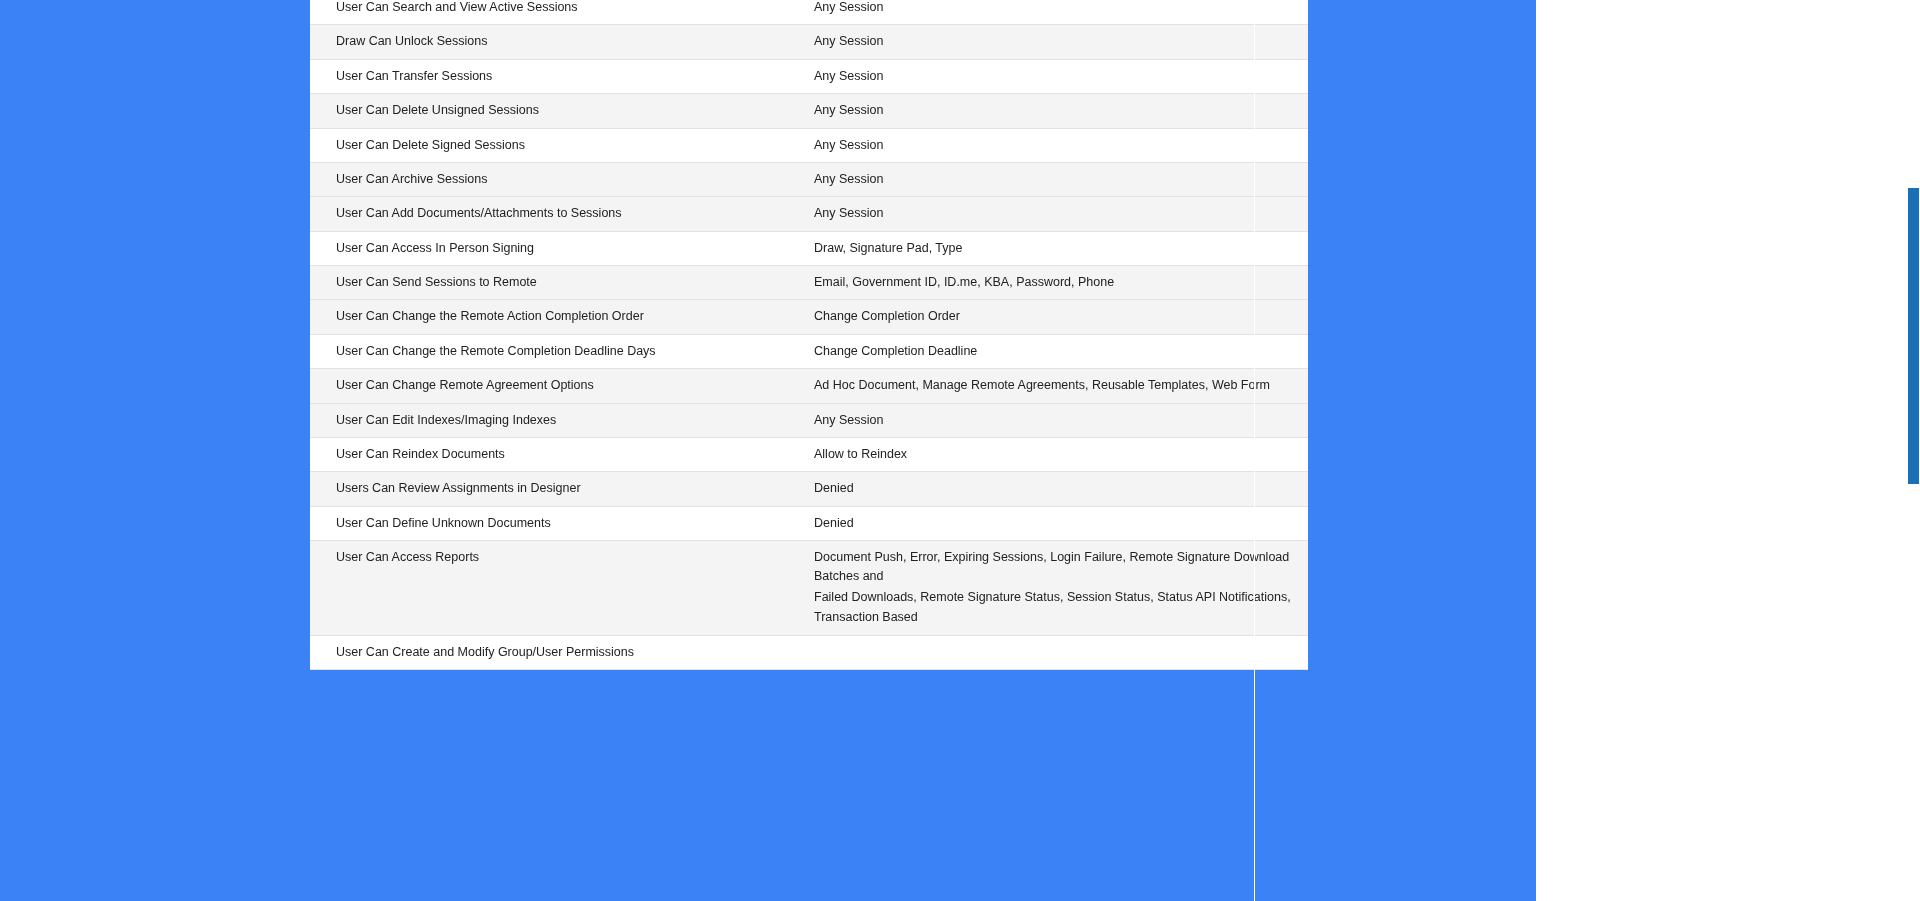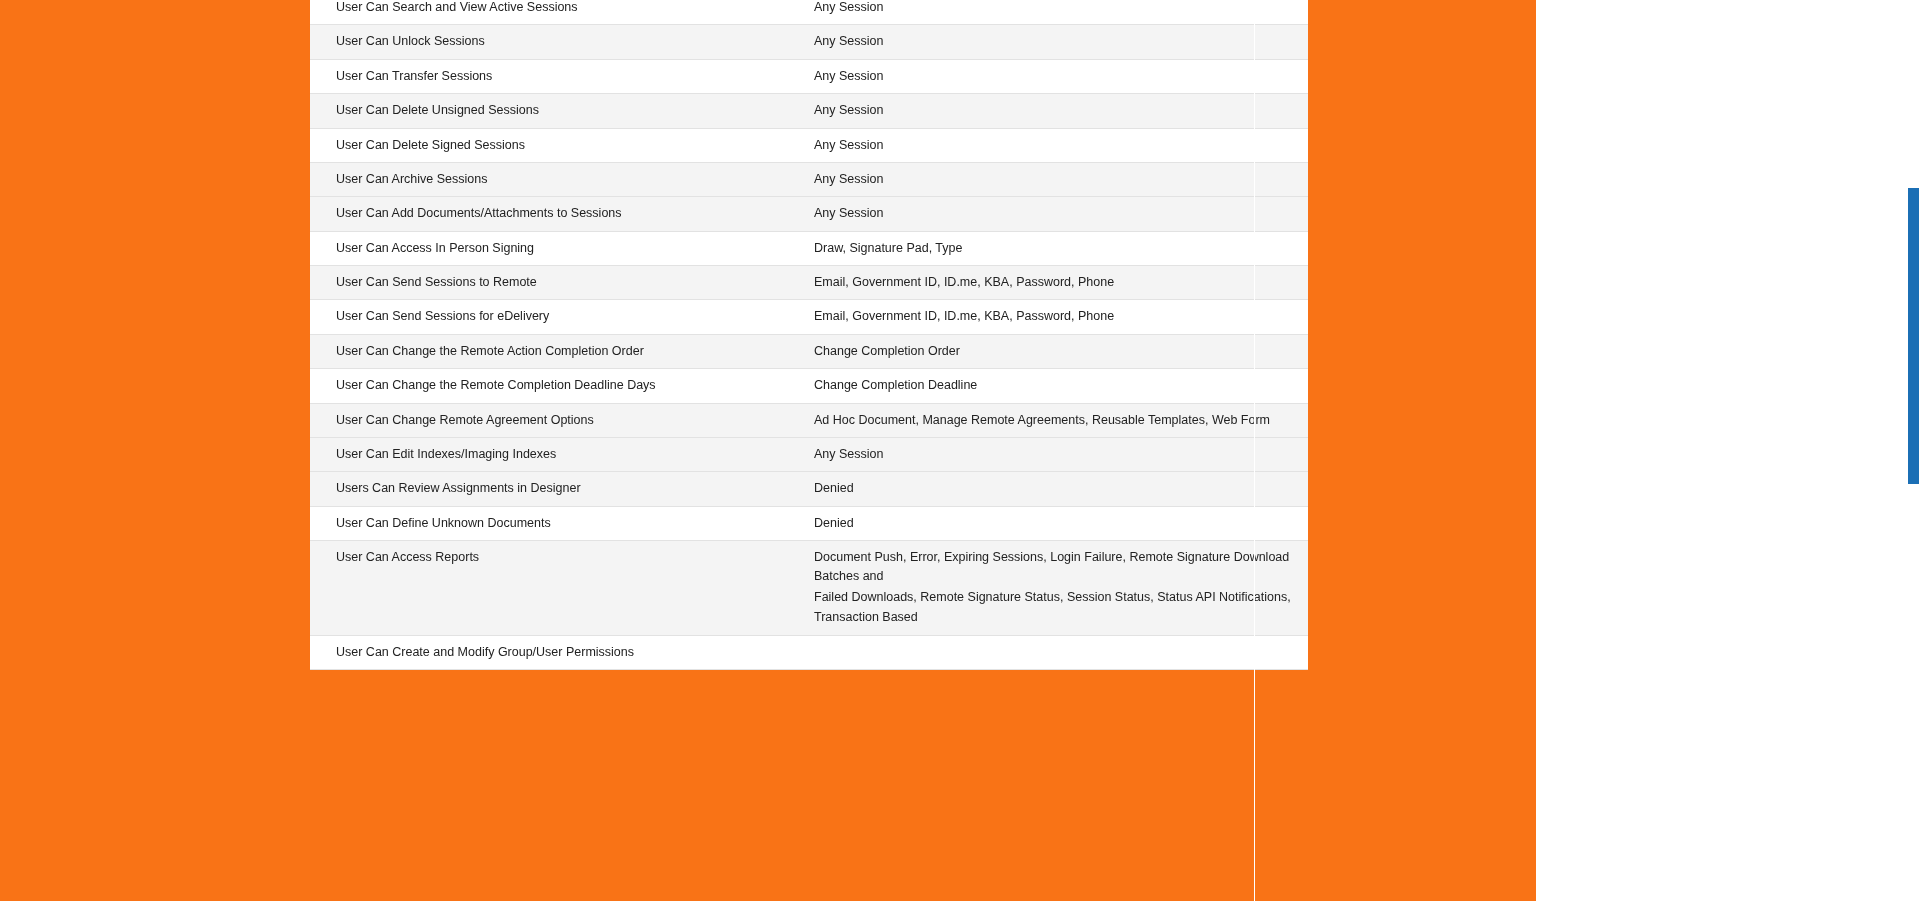--- a/index.html
+++ b/index.html
@@ -19,21 +19,21 @@
     background: #ffffff;
   }
 
   
   .doc-area {
     position: absolute;
     left: 0;
     top: 0;
     width: 1536px;
     height: 901px;
-    background: #f97316;
+    background: #3b82f6;
     overflow: hidden;
   }
 
   .perm-table {
     position: absolute;
     left: 310px;
     top: -10px;
     width: 936px;
     border-collapse: collapse;
     table-layout: fixed;
@@ -120,21 +120,21 @@
 
     <table class="perm-table">
       <tbody>
           <tr>
             <td class="col-name">User Can Search and View Active Sessions</td>
             <td class="col-value">
               <span class="line">Any Session</span>
             </td>
           </tr>
           <tr class="alt">
-            <td class="col-name">User Can Unlock Sessions</td>
+            <td class="col-name">Draw Can Unlock Sessions</td>
             <td class="col-value">
               <span class="line">Any Session</span>
             </td>
           </tr>
           <tr>
             <td class="col-name">User Can Transfer Sessions</td>
             <td class="col-value">
               <span class="line">Any Session</span>
             </td>
           </tr>
@@ -167,26 +167,20 @@
             <td class="col-value">
               <span class="line">Draw, Signature Pad, Type</span>
             </td>
           </tr>
           <tr class="alt">
             <td class="col-name">User Can Send Sessions to Remote</td>
             <td class="col-value">
               <span class="line">Email, Government ID, ID.me, KBA, Password, Phone</span>
             </td>
           </tr>
-          <tr>
-            <td class="col-name">User Can Send Sessions for eDelivery</td>
-            <td class="col-value">
-              <span class="line">Email, Government ID, ID.me, KBA, Password, Phone</span>
-            </td>
-          </tr>
           <tr class="alt">
             <td class="col-name">User Can Change the Remote Action Completion Order</td>
             <td class="col-value">
               <span class="line">Change Completion Order</span>
             </td>
           </tr>
           <tr>
             <td class="col-name">User Can Change the Remote Completion Deadline Days</td>
             <td class="col-value">
               <span class="line">Change Completion Deadline</span>
@@ -195,20 +189,26 @@
           <tr class="alt">
             <td class="col-name">User Can Change Remote Agreement Options</td>
             <td class="col-value">
               <span class="line">Ad Hoc Document, Manage Remote Agreements, Reusable Templates, Web Form</span>
             </td>
           </tr>
           <tr class="alt">
             <td class="col-name">User Can Edit Indexes/Imaging Indexes</td>
             <td class="col-value">
               <span class="line">Any Session</span>
+            </td>
+          </tr>
+          <tr>
+            <td class="col-name">User Can Reindex Documents</td>
+            <td class="col-value">
+              <span class="line">Allow to Reindex</span>
             </td>
           </tr>
           <tr class="alt">
             <td class="col-name">Users Can Review Assignments in Designer</td>
             <td class="col-value">
               <span class="line">Denied</span>
             </td>
           </tr>
           <tr>
             <td class="col-name">User Can Define Unknown Documents</td>

